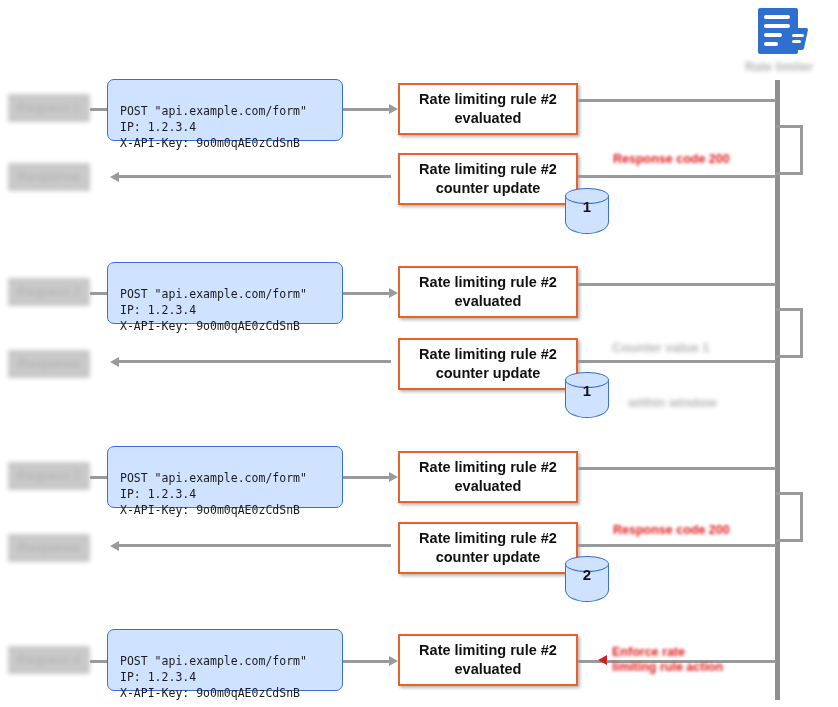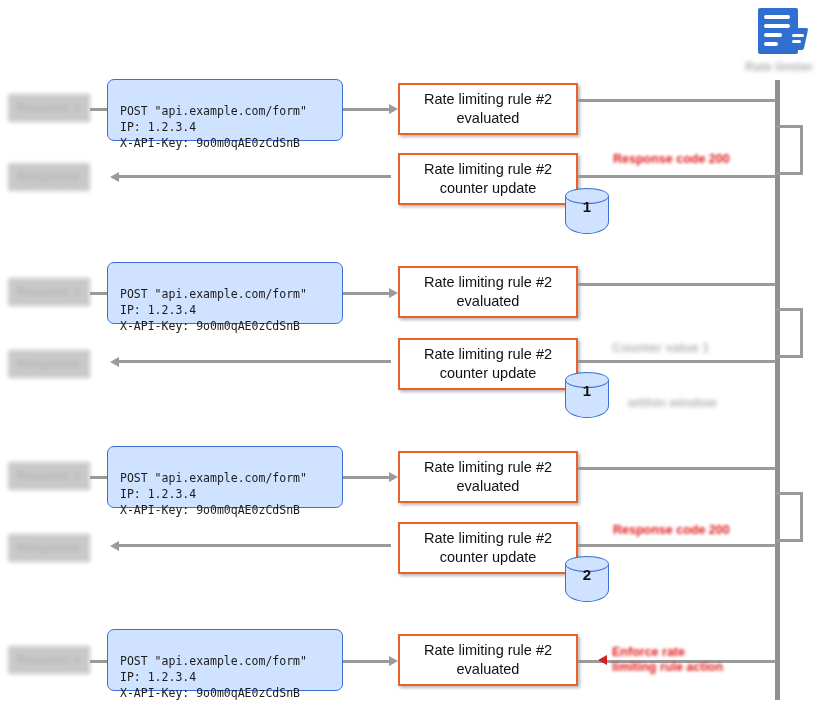--- a/index.html
+++ b/index.html
@@ -60,21 +60,21 @@
     box-sizing: border-box;
     display: flex;
     align-items: center;
     justify-content: center;
     text-align: center;
     font-size: 14.5px;
     line-height: 19px;
     color: #111111;
     box-shadow: 2px 2px 3px rgba(0,0,0,0.28);
   }
-  .rule-box span { display: block; }
+  .rule-box span { display: block; font-weight: bold; }
 
   
   .hline {
     background: #9a9a9a;
     height: 3px;
   }
   .vline {
     background: #9a9a9a;
     width: 3px;
   }

